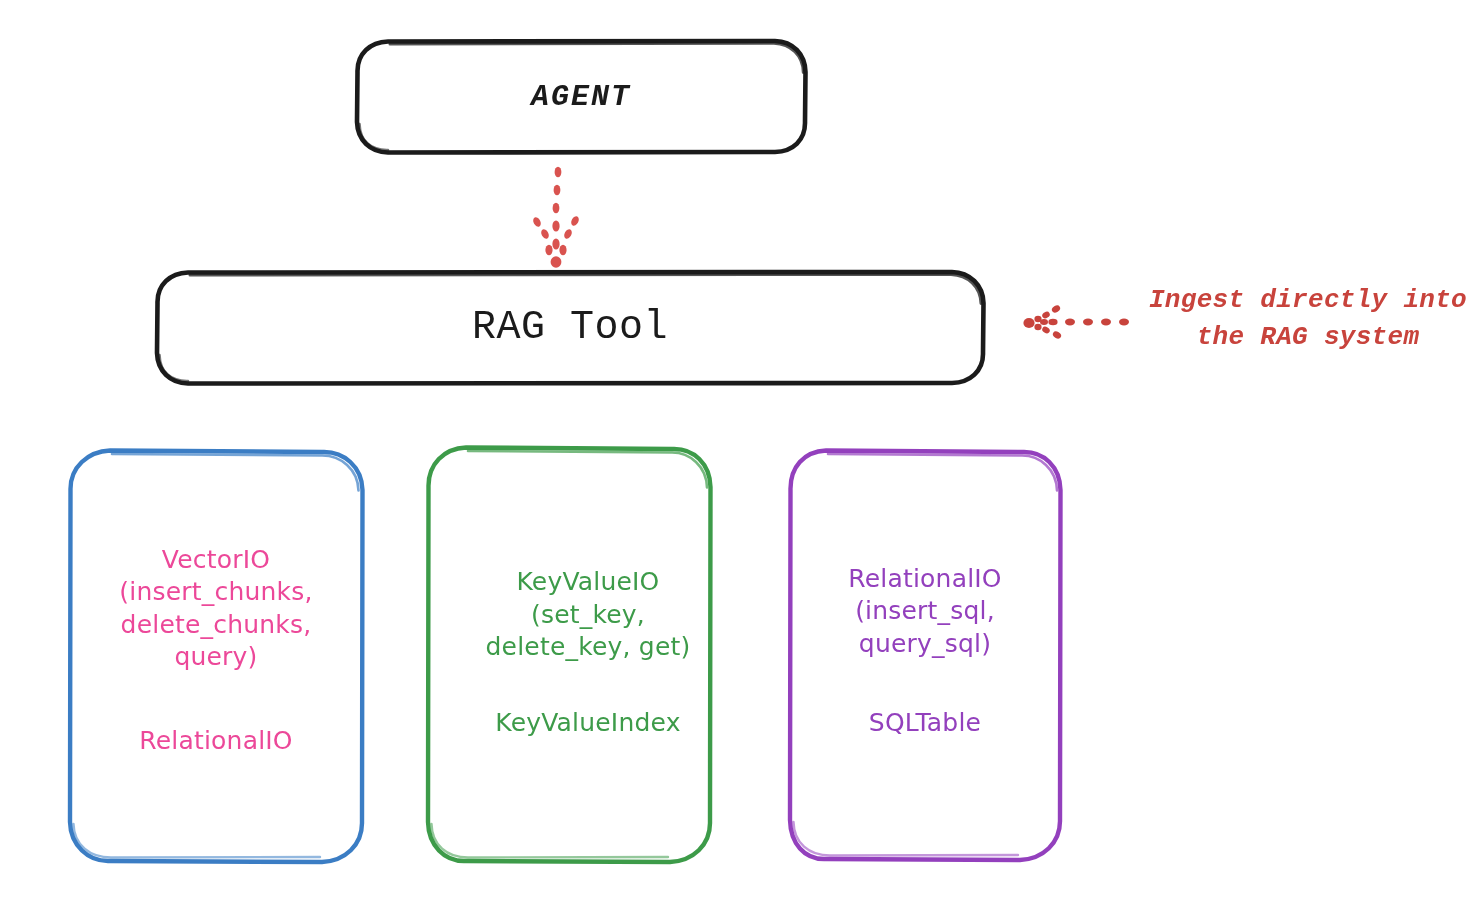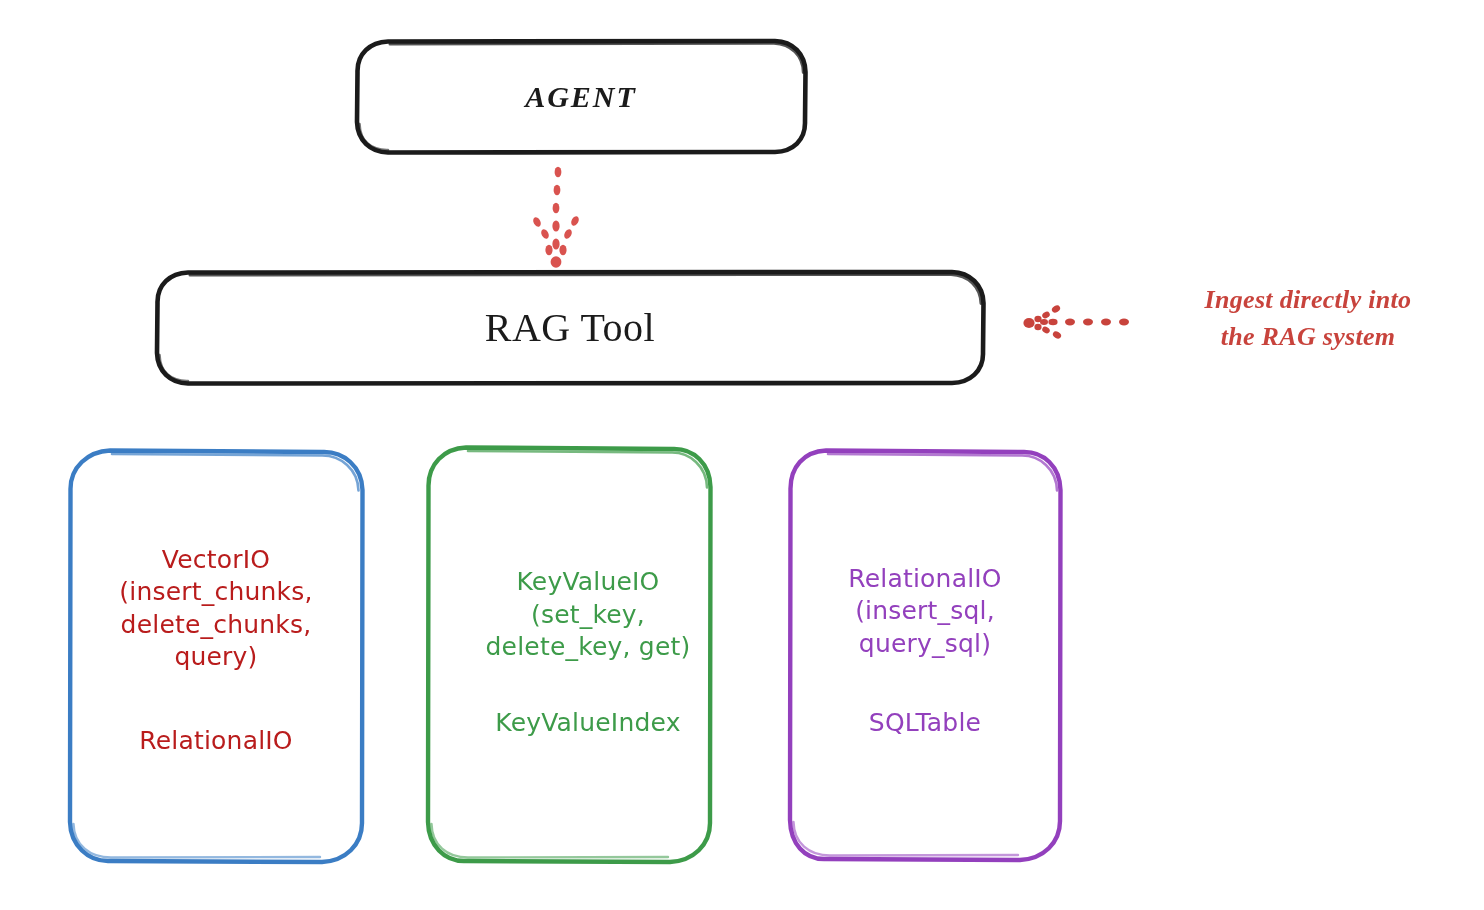--- a/index.html
+++ b/index.html
@@ -22,21 +22,21 @@
     height: 910px;
   }
   .label {
     position: absolute;
     display: flex;
     align-items: center;
     justify-content: center;
     text-align: center;
     white-space: pre-line;
     pointer-events: none;
-    font-family: Liberation Serif, serif;
+    font-family: Liberation Mono, monospace;
   }
   
   #agent-label {
     left: 357px; top: 41px;
     width: 448px; height: 111px;
     font-size: 30px;
     font-style: italic;
     font-weight: 600;
     letter-spacing: 2px;
     color: #1b1b1b;
@@ -77,21 +77,21 @@
     font-weight: 500;
     white-space: pre-line;
     letter-spacing: 0.2px;
   }
   .node-index {
     font-size: 25px;
     font-weight: 500;
     margin-top: 38px;
     letter-spacing: 0.2px;
   }
-  #vector-body   { left: 70px;  top: 450px; width: 292px; height: 412px; color: #b91c1c; }
+  #vector-body   { left: 70px;  top: 450px; width: 292px; height: 412px; color: #ec4899; }
   #keyvalue-body { left: 447px; top: 447px; width: 282px; height: 415px; color: #3d9b49; }
   #relational-body { left: 790px; top: 450px; width: 270px; height: 410px; color: #9340bd; }
   #vector-body .node-api   { transform: translateY(-14px); }
   #keyvalue-body .node-api { transform: translateY(-6px); }
   #relational-body .node-api { transform: translateY(-10px); }
 </style>
 </head>
 <body>
 
 <div id="canvas">

